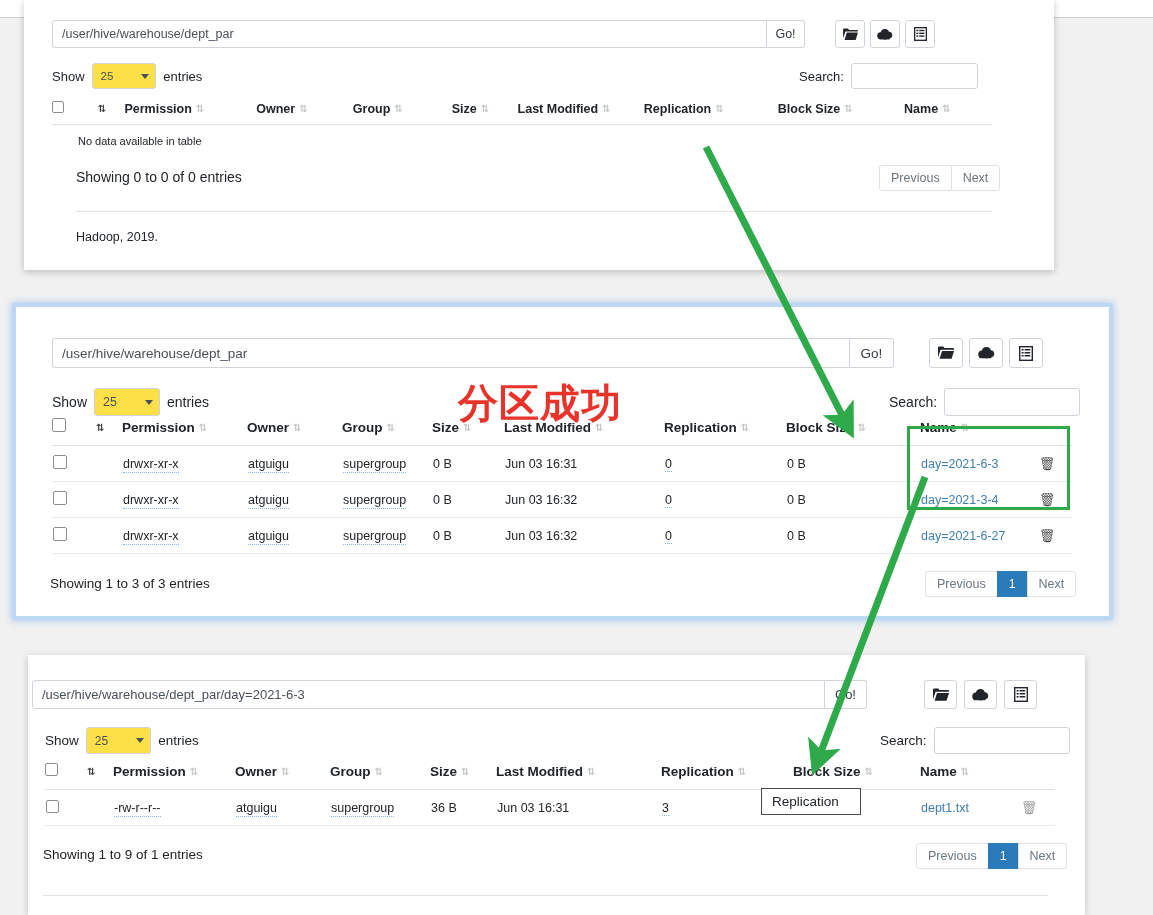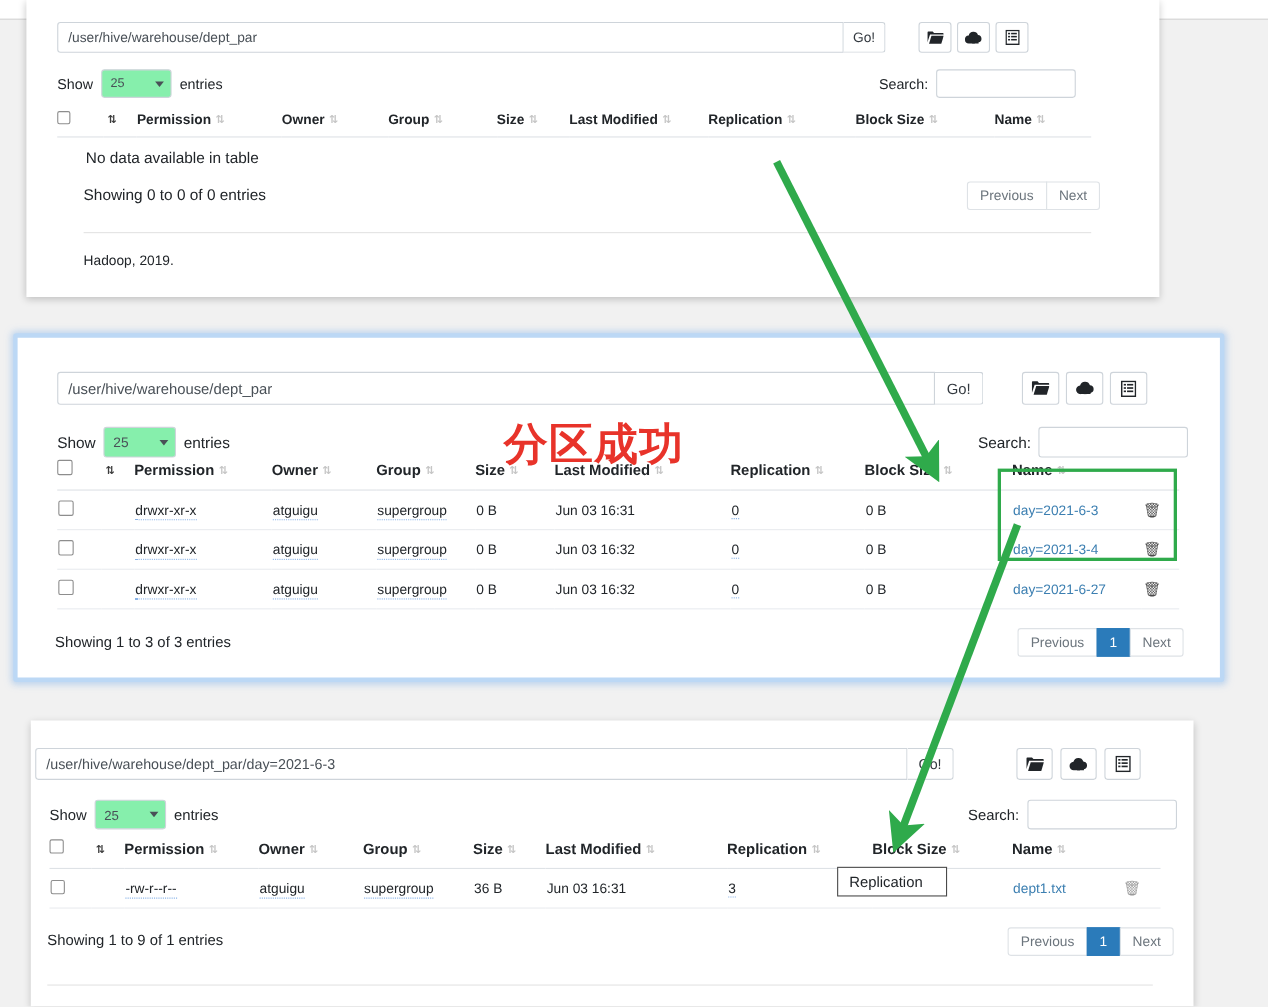--- a/index.html
+++ b/index.html
@@ -35,21 +35,21 @@
      display:flex;align-items:center;justify-content:center;padding:12px 8px;
   }
   .iconbtn{
      box-sizing:border-box;width:30px;height:28px;border:1px solid #ced4da;border-radius:3px;
      background:#fff;display:flex;align-items:center;justify-content:center;
   }
   .iconbtn svg{display:block;}
 
   .showrow{position:absolute;display:flex;align-items:center;gap:7px;font-size:13px;color:#212529;}
   .mini-select{
-     box-sizing:border-box;height:26px;border:1px solid #ced4da;border-radius:3px;background:#86efac;
+     box-sizing:border-box;height:26px;border:1px solid #ced4da;border-radius:3px;background:#fde047;
      display:flex;align-items:center;justify-content:space-between;padding:0 6px 0 8px;
      font-size:11.5px;color:#495057;min-width:52px;gap:28px;
   }
   .chev{width:0;height:0;border-left:4px solid transparent;border-right:4px solid transparent;
         border-top:5px solid #495057;}
 
   .searchrow{position:absolute;display:flex;align-items:center;gap:7px;font-size:13px;}
   .search-input{box-sizing:border-box;height:26px;border:1px solid #ced4da;border-radius:3px;background:#fff;}
 
   
@@ -63,21 +63,21 @@
      vertical-align:middle;
   }
   .sortico{display:inline-block;margin-left:4px;color:#c6c6c6;font-size:10px;letter-spacing:-1px;
            vertical-align:1px;font-family:"DejaVu Sans",sans-serif;}
   .sortico.active{color:#3d3d3d;}
   .cbx{box-sizing:border-box;width:12px;height:12px;border:1px solid #8d8d8d;border-radius:2px;background:#fff;display:inline-block;}
   a.dotted{color:#212529;text-decoration:none;border-bottom:1px dotted #8ab4e8;padding-bottom:1px;}
   a.blue{color:#3c7fb1;text-decoration:none;}
   a.num{color:#212529;text-decoration:none;border-bottom:1px dotted #8ab4e8;}
   .trash{color:#4a4a4a;font-size:13px;}
-  .nodata{position:absolute;font-size:14px;color:#212529;}
+  .nodata{position:absolute;font-size:11px;color:#212529;}
   .showing{position:absolute;font-size:14px;color:#212529;}
 
   
   .pager{position:absolute;display:flex;box-sizing:border-box;}
   .pager div{
      box-sizing:border-box;border:1px solid #dee2e6;background:#fff;color:#3c7fb1;
      font-size:12.5px;padding:5px 11px;margin-left:-1px;
   }
   .pager div:first-child{margin-left:0;border-radius:3px 0 0 3px;}
   .pager div:last-child{border-radius:0 3px 3px 0;}

